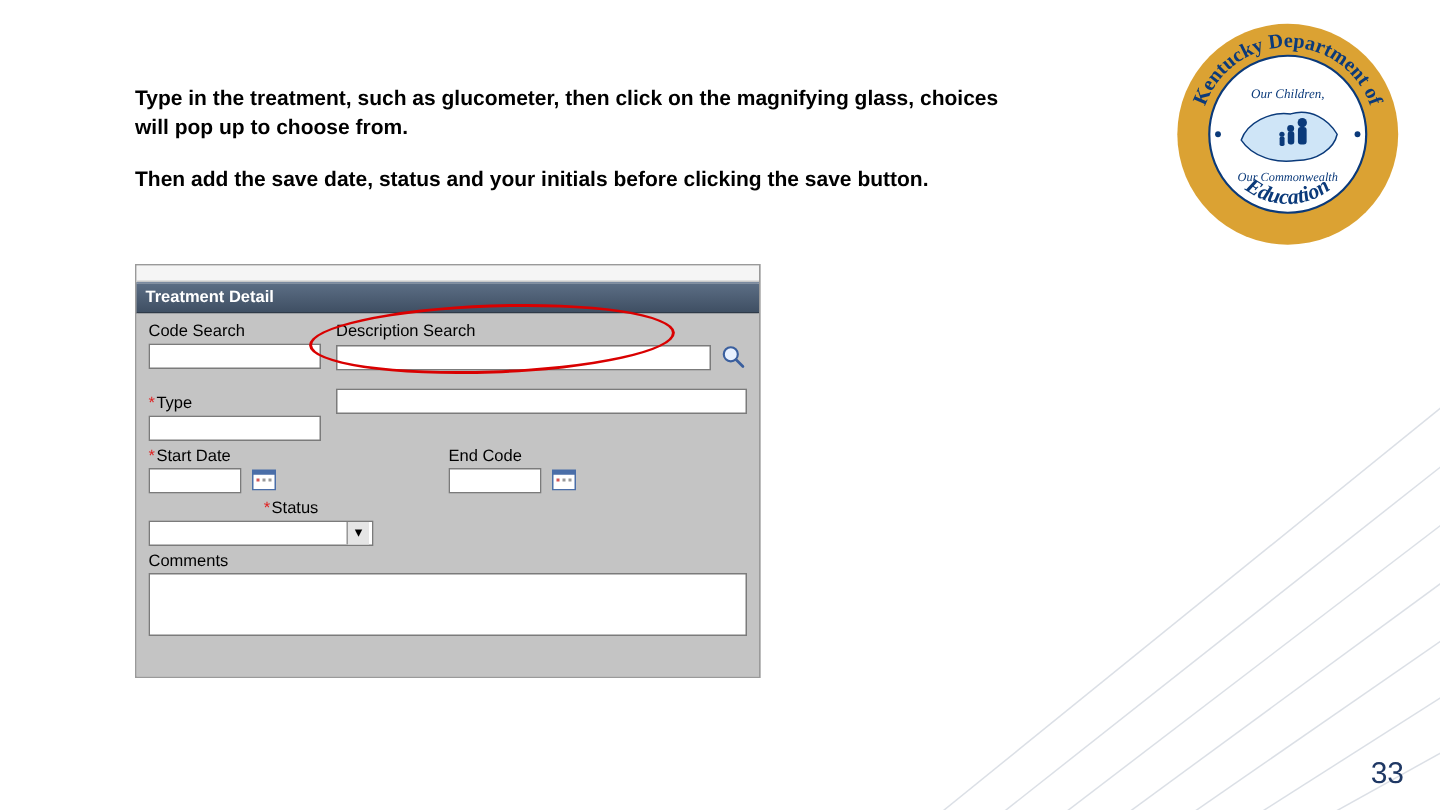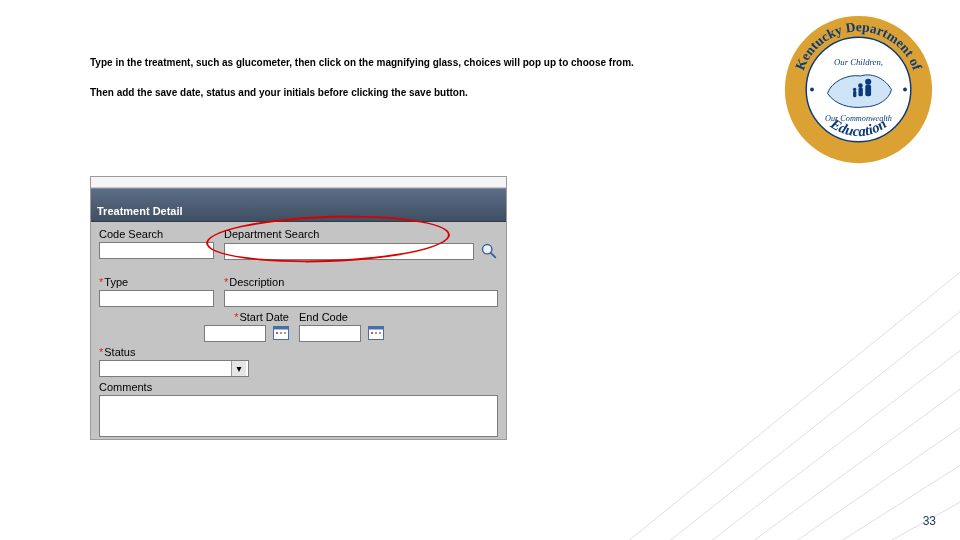--- a/index.html
+++ b/index.html
@@ -25,21 +25,21 @@
     opacity: 0.35;
   }
 
   .content {
     position: absolute;
     left: 90px;
     top: 56px;
     width: 600px;
   }
   .instr {
-    font-size: 10px;
+    font-size: 14px;
     line-height: 1.35;
     font-weight: bold;
     margin: 0 0 16px 0;
   }
 
   
   .shot {
     position: absolute;
     left: 90px;
     top: 176px;
@@ -53,27 +53,27 @@
   }
   .shot-pre {
     height: 10px;
     background: #f5f5f5;
     border-bottom: 1px solid #c9c9c9;
   }
   .panel-title {
     background: linear-gradient(#5c6e85, #3f4f63);
     color: #fff;
     font-weight: bold;
-    padding: 16px 6px 4px 6px;
+    padding: 3px 6px 4px 6px;
     border-top: 1px solid #7a8aa0;
     border-bottom: 1px solid #2e3a48;
   }
   .panel-body {
     background: #c4c4c4;
-    padding: 2px 8px 0 8px;
+    padding: 2px 8px 24px 8px;
   }
   .row {
     display: flex;
     gap: 10px;
   }
   .col {
     flex: 1;
     position: relative;
   }
   .lbl {
@@ -160,21 +160,21 @@
     top: 12px;
     width: 155px;
     height: 155px;
   }
 
   
   .pagenum {
     position: absolute;
     right: 24px;
     bottom: 12px;
-    font-size: 12px;
+    font-size: 20px;
     color: #1f3864;
   }
 </style>
 </head>
 <body>
 
 <svg class="decor-lines" viewBox="0 0 420 380" preserveAspectRatio="none">
   <g stroke="#9aa6b8" stroke-width="1">
     <line x1="0" y1="380" x2="420" y2="40"></line>
     <line x1="40" y1="380" x2="420" y2="80"></line>
@@ -195,46 +195,45 @@
   <div class="shot-pre"></div>
   <div class="panel-title">Treatment Detail</div>
   <div class="panel-body" style="position:relative;">
 
     <div class="row">
       <div class="col" style="flex:0 0 115px;">
         <div class="lbl">Code Search</div>
         <div class="fld"></div>
       </div>
       <div class="col">
-        <div class="lbl">Department Search</div>
+        <div class="lbl">Description Search</div>
         <div class="mag-wrap">
           <div class="fld"></div>
           <svg class="mag-icon" viewBox="0 0 20 20">
             <circle cx="8" cy="8" r="5.2" fill="#e8f1ff" stroke="#3a5f9e" stroke-width="1.6"></circle>
             <line x1="12" y1="12" x2="17" y2="17" stroke="#3a5f9e" stroke-width="2" stroke-linecap="round"></line>
           </svg>
         </div>
       </div>
     </div>
 
     <div style="height:12px;"></div>
 
     <div class="row">
       <div class="col" style="flex:0 0 115px;">
         <div class="lbl"><span class="req">*</span><span>Type</span></div>
         <div class="fld"></div>
       </div>
       <div class="col">
-        <div class="lbl"><span class="req">*</span><span>Description</span></div>
         <div class="fld"></div>
       </div>
     </div>
 
     <div class="row">
-      <div class="col" style="flex:0 0 190px;text-align:right;">
+      <div class="col" style="flex:0 0 190px;">
         <div class="lbl"><span class="req">*</span><span>Start Date</span></div>
         <div style="white-space:nowrap;">
           <div class="fld short"></div>
           <svg class="cal-icon" viewBox="0 0 16 15">
             <rect x="0.5" y="1.5" width="15" height="13" fill="#fff" stroke="#4a6ea8"></rect>
             <rect x="0.5" y="1.5" width="15" height="3" fill="#4a6ea8"></rect>
             <rect x="3" y="7" width="2" height="2" fill="#d35454"></rect>
             <rect x="7" y="7" width="2" height="2" fill="#999"></rect>
             <rect x="11" y="7" width="2" height="2" fill="#999"></rect>
           </svg>
@@ -249,21 +248,21 @@
             <rect x="0.5" y="1.5" width="15" height="3" fill="#4a6ea8"></rect>
             <rect x="3" y="7" width="2" height="2" fill="#d35454"></rect>
             <rect x="7" y="7" width="2" height="2" fill="#999"></rect>
             <rect x="11" y="7" width="2" height="2" fill="#999"></rect>
           </svg>
         </div>
       </div>
     </div>
 
     <div class="row">
-      <div class="col" style="flex:0 0 190px;">
+      <div class="col" style="flex:0 0 190px;text-align:center;">
         <div class="lbl"><span class="req">*</span><span>Status</span></div>
         <div class="fld dd"></div>
       </div>
     </div>
 
     <div class="row">
       <div class="col">
         <div class="lbl">Comments</div>
         <textarea class="fld" style=""></textarea>
       </div>

